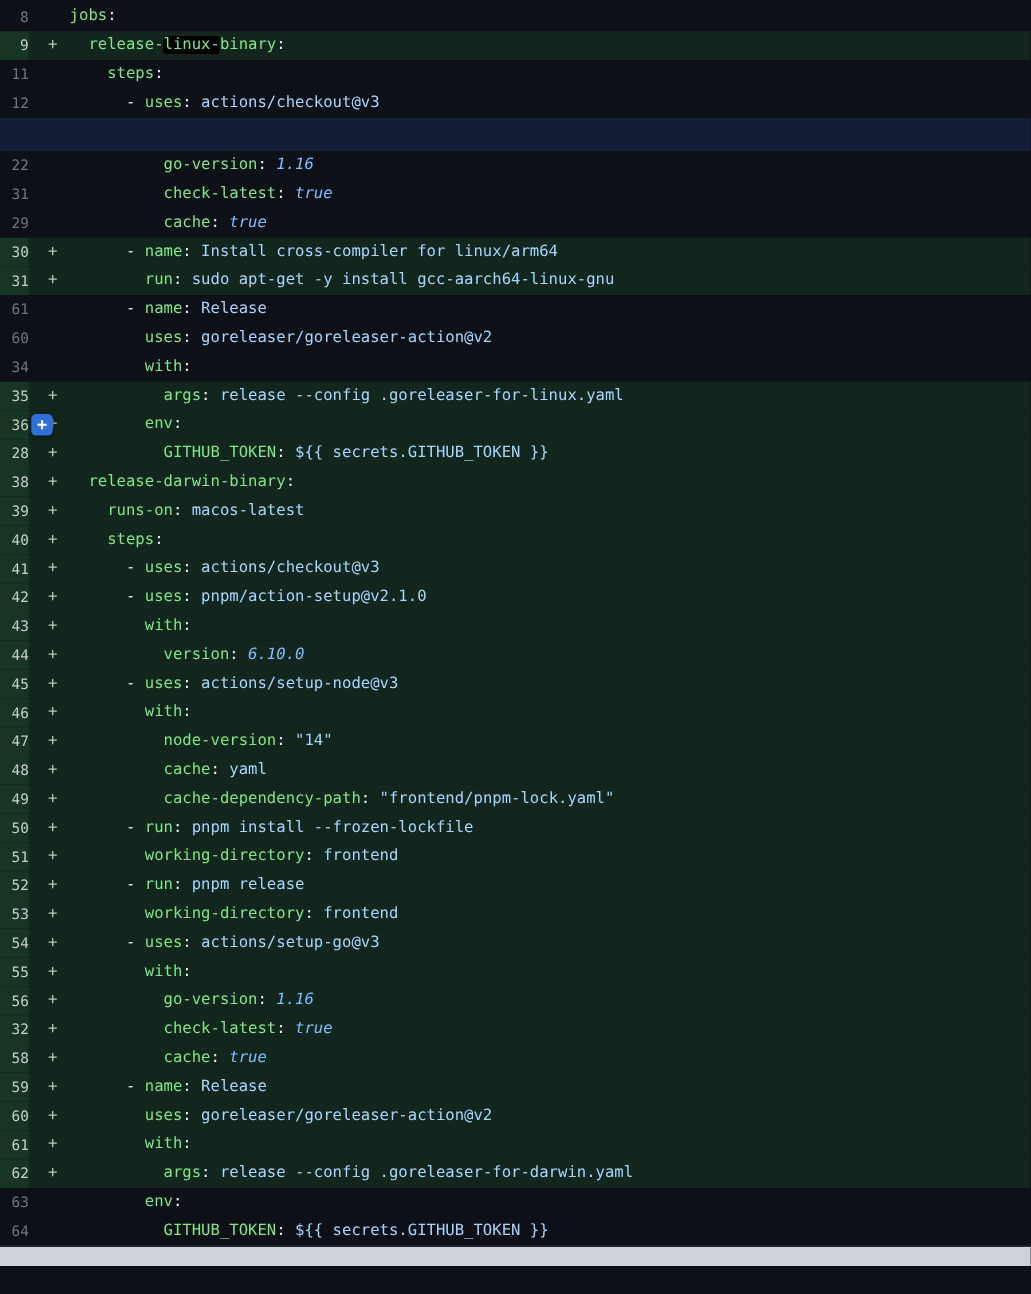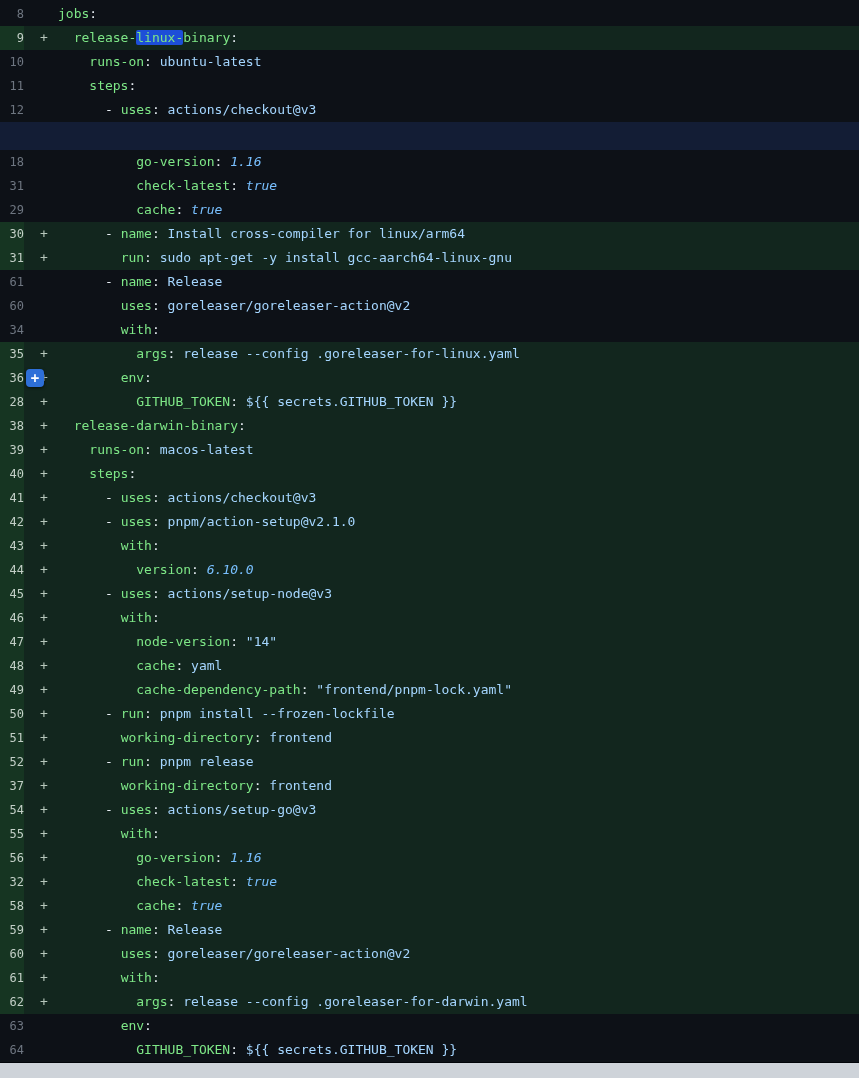--- a/index.html
+++ b/index.html
@@ -45,21 +45,21 @@
     text-align: left;
   }
   .code {
     flex: 1 1 auto;
     overflow: hidden;
   }
   .tk-plain  { color: #e6edf3; }
   .tk-key    { color: #7ee787; }
   .tk-str    { color: #a5d6ff; }
   .tk-num    { color: #79c0ff; font-style: italic; }
-  .tk-key-hl { color: #7ee787; background: #1d4ed8; border-radius: 2px; }
+  .tk-key-hl { color: #7ee787; background: #000000; border-radius: 2px; }
   .expander {
     height: 28px;
     background: #131d35;
     cursor: pointer;
   }
   .add-comment {
     position: absolute;
     left: 26px;
     top: 3px;
     width: 18px;
@@ -84,25 +84,24 @@
     border-top: 1px solid #010409;
   }
 </style>
 </head>
 <body>
 
 <div id="diff">
   <div id="diff-rows">
       <div class="row ctx"><span class="gutter">8</span><span class="sign"></span><span class="code"><span class="tk-key">jobs</span><span class="tk-plain">:</span></span></div>
       <div class="row add"><span class="gutter">9</span><span class="sign">+</span><span class="code"><span class="tk-plain">  </span><span class="tk-key">release-</span><span class="tk-key-hl">linux-</span><span class="tk-key">binary</span><span class="tk-plain">:</span></span></div>
-      <div class="row ctx"><span class="gutter">10</span><span class="sign"></span><span class="code"><span class="tk-plain">    </span><span class="tk-key">runs-on</span><span class="tk-plain">: </span><span class="tk-str">ubuntu-latest</span></span></div>
       <div class="row ctx"><span class="gutter">11</span><span class="sign"></span><span class="code"><span class="tk-plain">    </span><span class="tk-key">steps</span><span class="tk-plain">:</span></span></div>
       <div class="row ctx"><span class="gutter">12</span><span class="sign"></span><span class="code"><span class="tk-plain">      - </span><span class="tk-key">uses</span><span class="tk-plain">: </span><span class="tk-str">actions/checkout@v3</span></span></div>
       <div class="expander"></div>
-      <div class="row ctx"><span class="gutter">18</span><span class="sign"></span><span class="code"><span class="tk-plain">          </span><span class="tk-key">go-version</span><span class="tk-plain">: </span><span class="tk-num">1.16</span></span></div>
+      <div class="row ctx"><span class="gutter">22</span><span class="sign"></span><span class="code"><span class="tk-plain">          </span><span class="tk-key">go-version</span><span class="tk-plain">: </span><span class="tk-num">1.16</span></span></div>
       <div class="row ctx"><span class="gutter">31</span><span class="sign"></span><span class="code"><span class="tk-plain">          </span><span class="tk-key">check-latest</span><span class="tk-plain">: </span><span class="tk-num">true</span></span></div>
       <div class="row ctx"><span class="gutter">29</span><span class="sign"></span><span class="code"><span class="tk-plain">          </span><span class="tk-key">cache</span><span class="tk-plain">: </span><span class="tk-num">true</span></span></div>
       <div class="row add"><span class="gutter">30</span><span class="sign">+</span><span class="code"><span class="tk-plain">      - </span><span class="tk-key">name</span><span class="tk-plain">: </span><span class="tk-str">Install cross-compiler for linux/arm64</span></span></div>
       <div class="row add"><span class="gutter">31</span><span class="sign">+</span><span class="code"><span class="tk-plain">        </span><span class="tk-key">run</span><span class="tk-plain">: </span><span class="tk-str">sudo apt-get -y install gcc-aarch64-linux-gnu</span></span></div>
       <div class="row ctx"><span class="gutter">61</span><span class="sign"></span><span class="code"><span class="tk-plain">      - </span><span class="tk-key">name</span><span class="tk-plain">: </span><span class="tk-str">Release</span></span></div>
       <div class="row ctx"><span class="gutter">60</span><span class="sign"></span><span class="code"><span class="tk-plain">        </span><span class="tk-key">uses</span><span class="tk-plain">: </span><span class="tk-str">goreleaser/goreleaser-action@v2</span></span></div>
       <div class="row ctx"><span class="gutter">34</span><span class="sign"></span><span class="code"><span class="tk-plain">        </span><span class="tk-key">with</span><span class="tk-plain">:</span></span></div>
       <div class="row add"><span class="gutter">35</span><span class="sign">+</span><span class="code"><span class="tk-plain">          </span><span class="tk-key">args</span><span class="tk-plain">: </span><span class="tk-str">release --config .goreleaser-for-linux.yaml</span></span></div>
       <div class="row add"><span class="gutter">36</span><span class="sign">+</span><span class="code"><span class="tk-plain">        </span><span class="tk-key">env</span><span class="tk-plain">:</span></span><button class="add-comment">+</button></div>
       <div class="row add"><span class="gutter">28</span><span class="sign">+</span><span class="code"><span class="tk-plain">          </span><span class="tk-key">GITHUB_TOKEN</span><span class="tk-plain">: </span><span class="tk-str">${{ secrets.GITHUB_TOKEN }}</span></span></div>
@@ -114,21 +113,21 @@
       <div class="row add"><span class="gutter">43</span><span class="sign">+</span><span class="code"><span class="tk-plain">        </span><span class="tk-key">with</span><span class="tk-plain">:</span></span></div>
       <div class="row add"><span class="gutter">44</span><span class="sign">+</span><span class="code"><span class="tk-plain">          </span><span class="tk-key">version</span><span class="tk-plain">: </span><span class="tk-num">6.10.0</span></span></div>
       <div class="row add"><span class="gutter">45</span><span class="sign">+</span><span class="code"><span class="tk-plain">      - </span><span class="tk-key">uses</span><span class="tk-plain">: </span><span class="tk-str">actions/setup-node@v3</span></span></div>
       <div class="row add"><span class="gutter">46</span><span class="sign">+</span><span class="code"><span class="tk-plain">        </span><span class="tk-key">with</span><span class="tk-plain">:</span></span></div>
       <div class="row add"><span class="gutter">47</span><span class="sign">+</span><span class="code"><span class="tk-plain">          </span><span class="tk-key">node-version</span><span class="tk-plain">: </span><span class="tk-str">"14"</span></span></div>
       <div class="row add"><span class="gutter">48</span><span class="sign">+</span><span class="code"><span class="tk-plain">          </span><span class="tk-key">cache</span><span class="tk-plain">: </span><span class="tk-str">yaml</span></span></div>
       <div class="row add"><span class="gutter">49</span><span class="sign">+</span><span class="code"><span class="tk-plain">          </span><span class="tk-key">cache-dependency-path</span><span class="tk-plain">: </span><span class="tk-str">"frontend/pnpm-lock.yaml"</span></span></div>
       <div class="row add"><span class="gutter">50</span><span class="sign">+</span><span class="code"><span class="tk-plain">      - </span><span class="tk-key">run</span><span class="tk-plain">: </span><span class="tk-str">pnpm install --frozen-lockfile</span></span></div>
       <div class="row add"><span class="gutter">51</span><span class="sign">+</span><span class="code"><span class="tk-plain">        </span><span class="tk-key">working-directory</span><span class="tk-plain">: </span><span class="tk-str">frontend</span></span></div>
       <div class="row add"><span class="gutter">52</span><span class="sign">+</span><span class="code"><span class="tk-plain">      - </span><span class="tk-key">run</span><span class="tk-plain">: </span><span class="tk-str">pnpm release</span></span></div>
-      <div class="row add"><span class="gutter">37</span><span class="sign">+</span><span class="code"><span class="tk-plain">        </span><span class="tk-key">working-directory</span><span class="tk-plain">: </span><span class="tk-str">frontend</span></span></div>
+      <div class="row add"><span class="gutter">53</span><span class="sign">+</span><span class="code"><span class="tk-plain">        </span><span class="tk-key">working-directory</span><span class="tk-plain">: </span><span class="tk-str">frontend</span></span></div>
       <div class="row add"><span class="gutter">54</span><span class="sign">+</span><span class="code"><span class="tk-plain">      - </span><span class="tk-key">uses</span><span class="tk-plain">: </span><span class="tk-str">actions/setup-go@v3</span></span></div>
       <div class="row add"><span class="gutter">55</span><span class="sign">+</span><span class="code"><span class="tk-plain">        </span><span class="tk-key">with</span><span class="tk-plain">:</span></span></div>
       <div class="row add"><span class="gutter">56</span><span class="sign">+</span><span class="code"><span class="tk-plain">          </span><span class="tk-key">go-version</span><span class="tk-plain">: </span><span class="tk-num">1.16</span></span></div>
       <div class="row add"><span class="gutter">32</span><span class="sign">+</span><span class="code"><span class="tk-plain">          </span><span class="tk-key">check-latest</span><span class="tk-plain">: </span><span class="tk-num">true</span></span></div>
       <div class="row add"><span class="gutter">58</span><span class="sign">+</span><span class="code"><span class="tk-plain">          </span><span class="tk-key">cache</span><span class="tk-plain">: </span><span class="tk-num">true</span></span></div>
       <div class="row add"><span class="gutter">59</span><span class="sign">+</span><span class="code"><span class="tk-plain">      - </span><span class="tk-key">name</span><span class="tk-plain">: </span><span class="tk-str">Release</span></span></div>
       <div class="row add"><span class="gutter">60</span><span class="sign">+</span><span class="code"><span class="tk-plain">        </span><span class="tk-key">uses</span><span class="tk-plain">: </span><span class="tk-str">goreleaser/goreleaser-action@v2</span></span></div>
       <div class="row add"><span class="gutter">61</span><span class="sign">+</span><span class="code"><span class="tk-plain">        </span><span class="tk-key">with</span><span class="tk-plain">:</span></span></div>
       <div class="row add"><span class="gutter">62</span><span class="sign">+</span><span class="code"><span class="tk-plain">          </span><span class="tk-key">args</span><span class="tk-plain">: </span><span class="tk-str">release --config .goreleaser-for-darwin.yaml</span></span></div>
       <div class="row ctx"><span class="gutter">63</span><span class="sign"></span><span class="code"><span class="tk-plain">        </span><span class="tk-key">env</span><span class="tk-plain">:</span></span></div>

